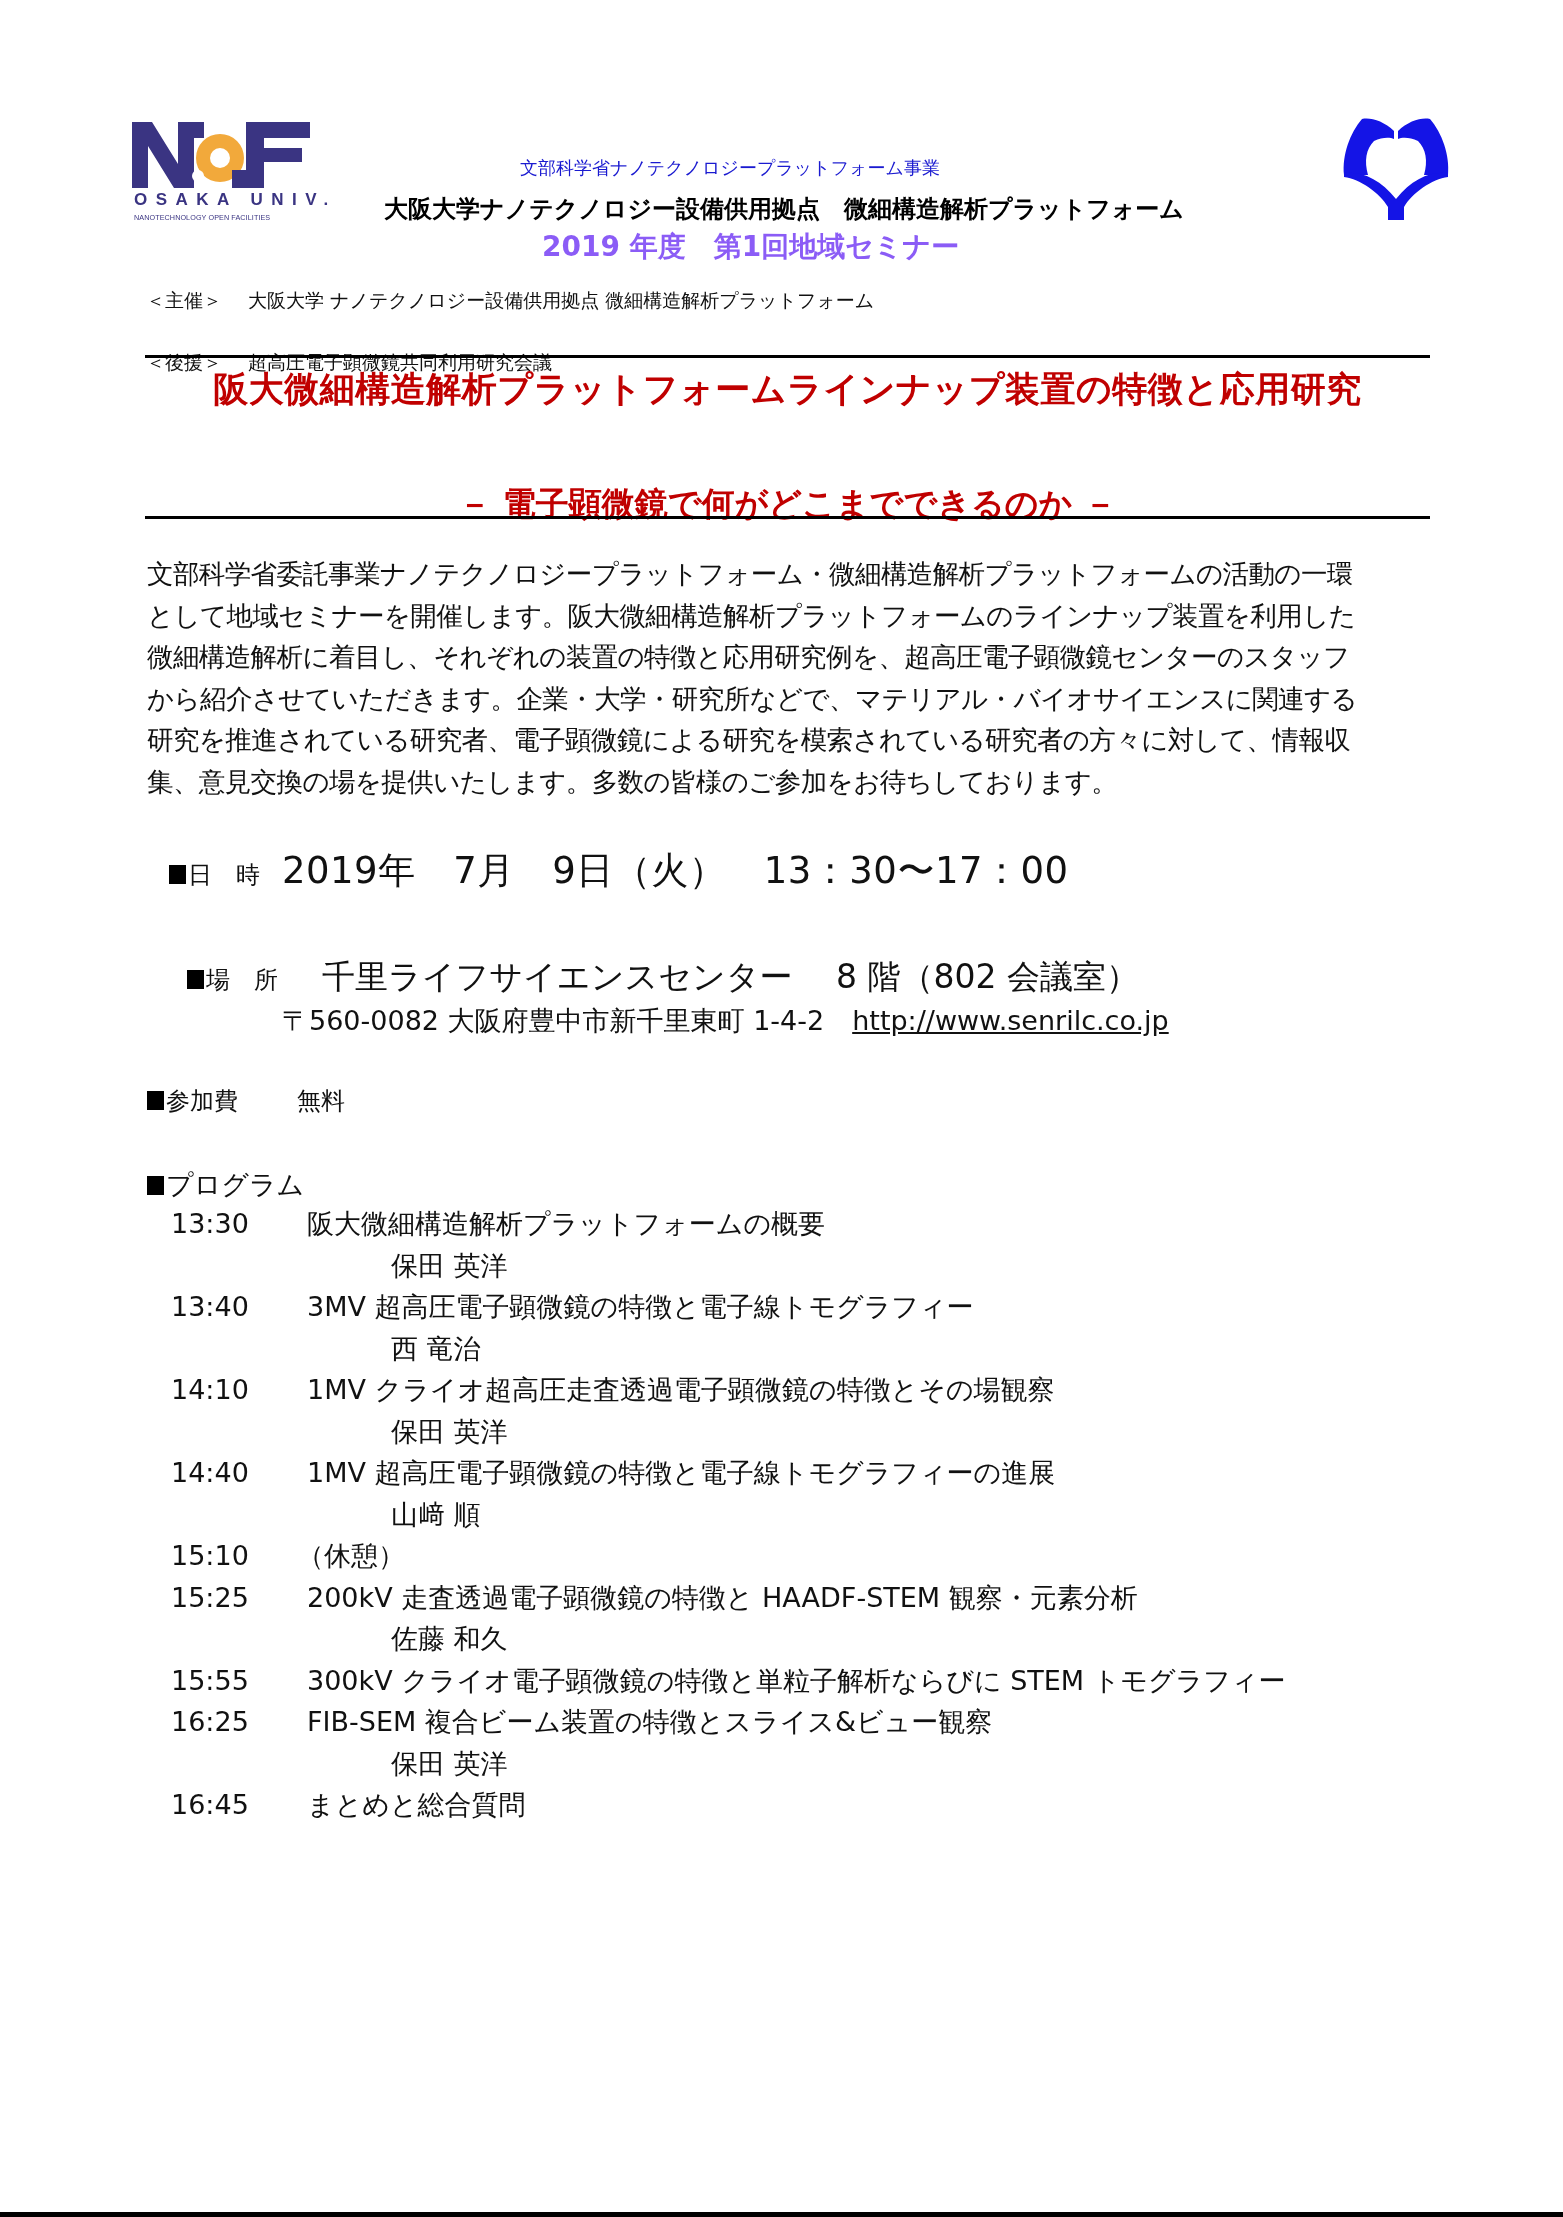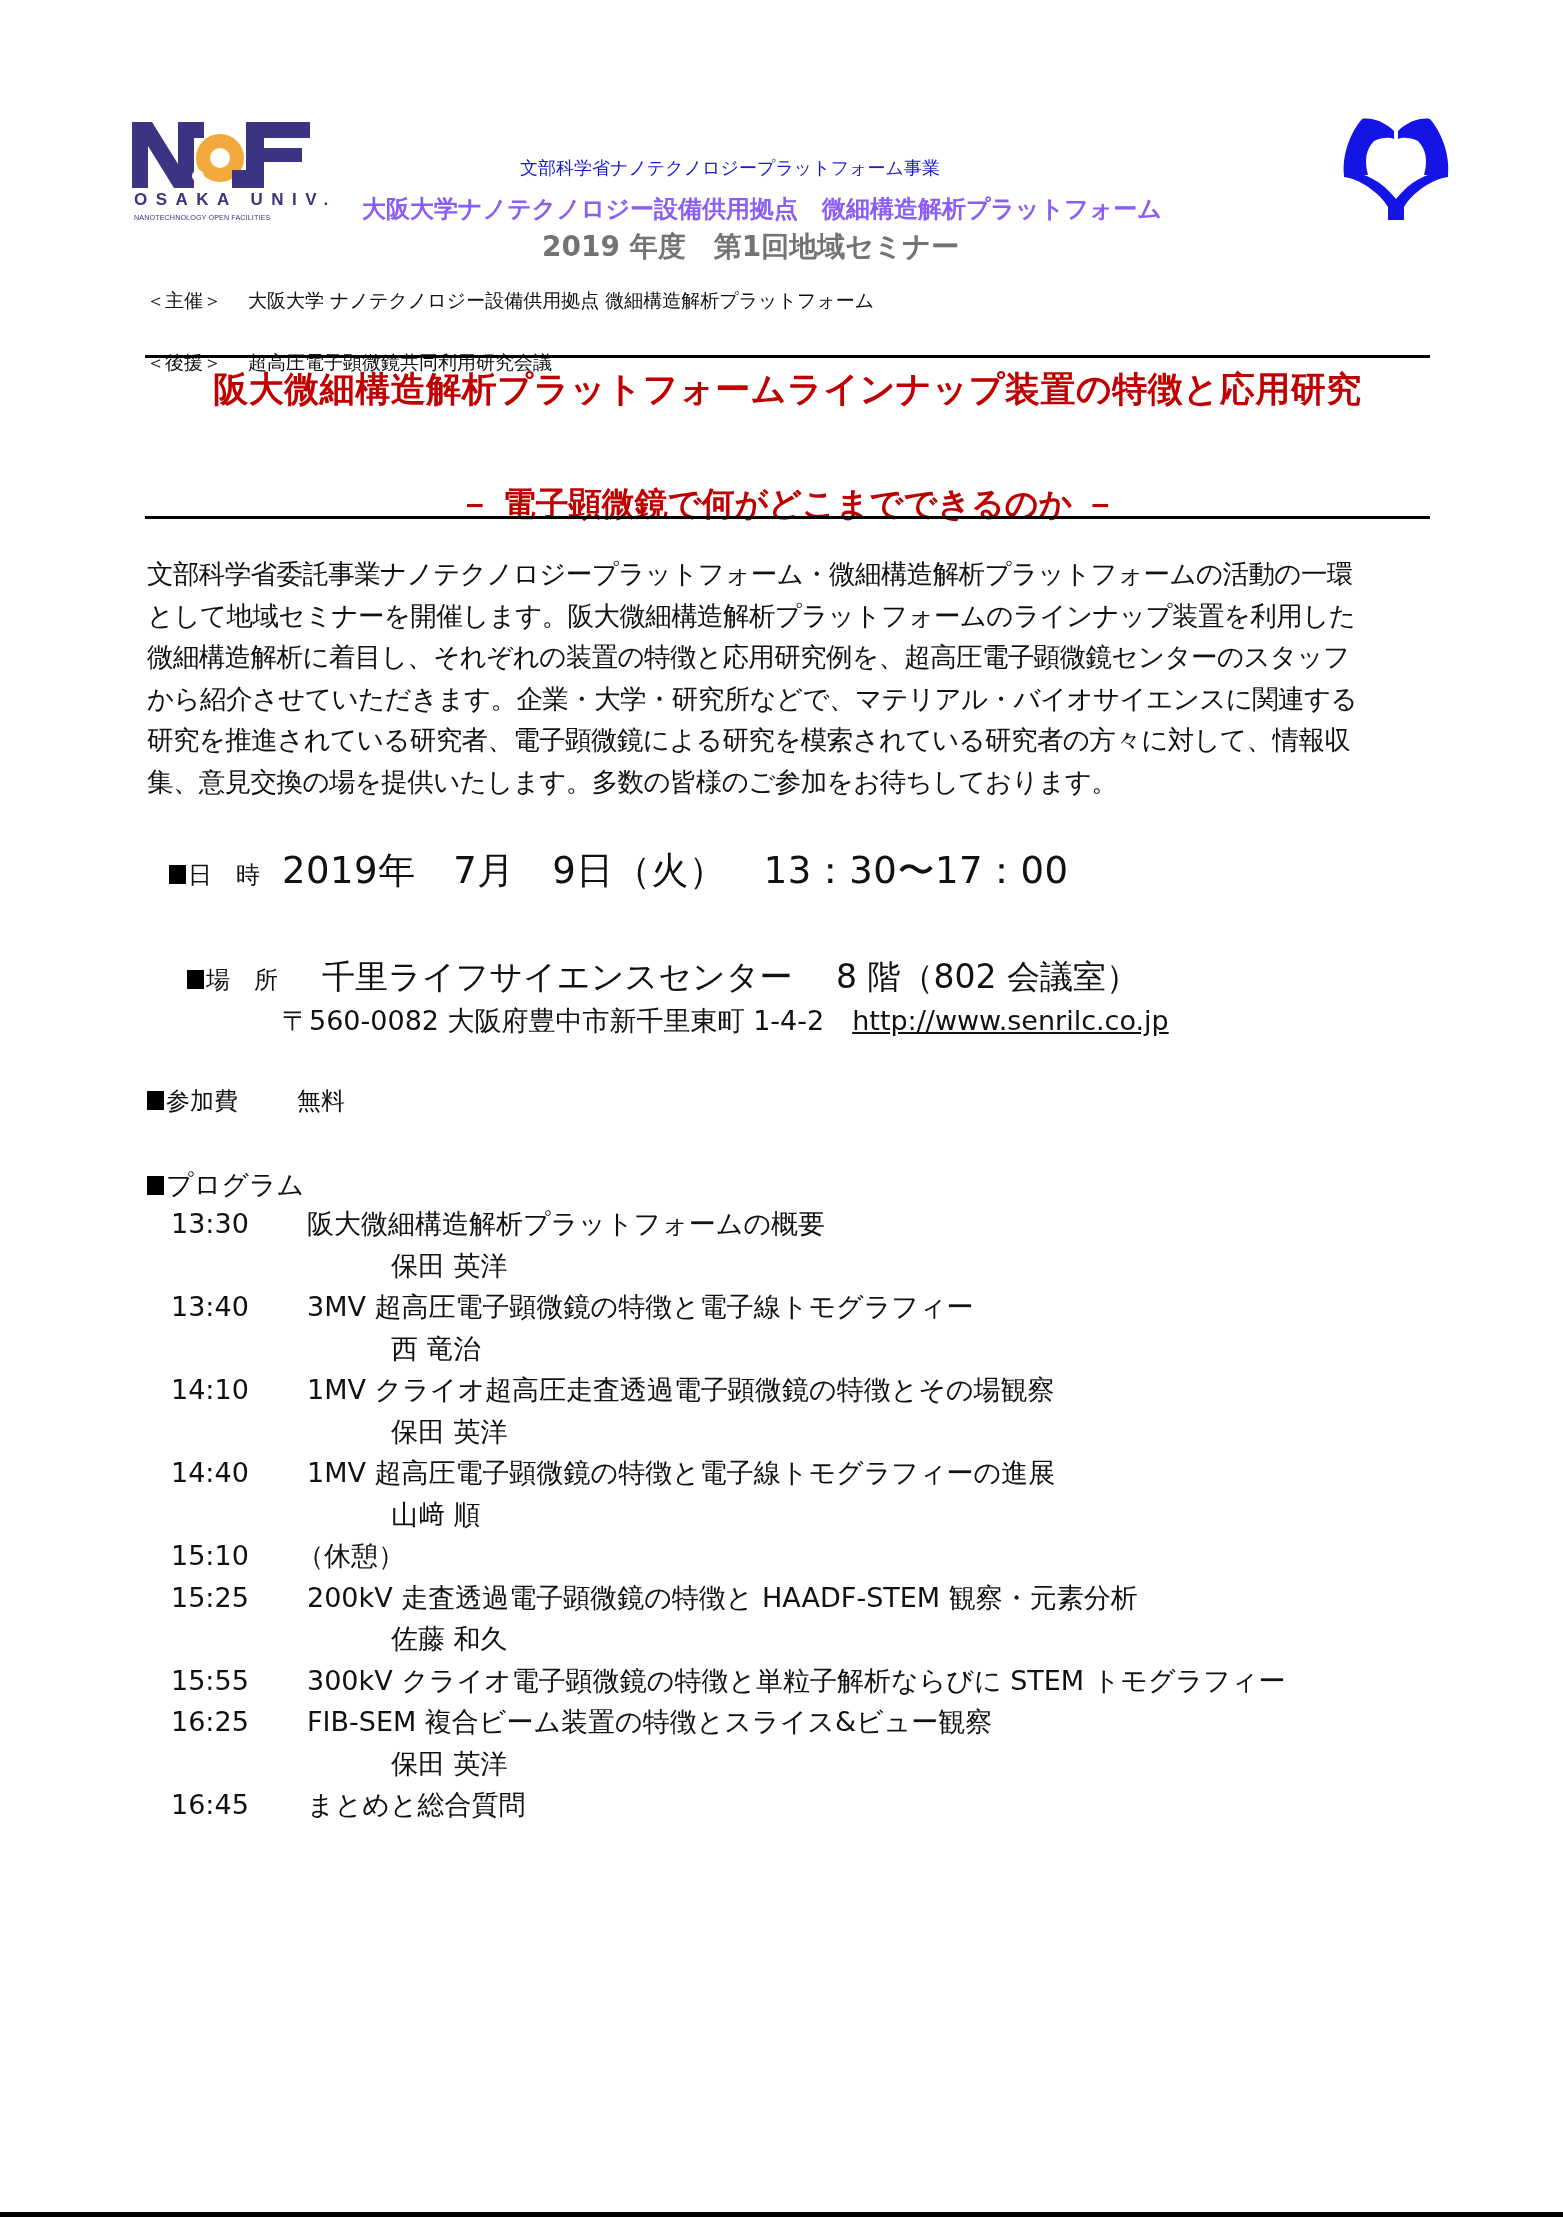--- a/index.html
+++ b/index.html
@@ -25,24 +25,24 @@
     }
 
     
     .ou-logo { left: 1340px; top: 115px; width: 112px; height: 105px; }
 
     
     .hdr-line1 {
       left: 520px; top: 156px; font-size: 18px; color: #1a1ad0; white-space: nowrap;
     }
     .hdr-line2 {
-      left: 362px; top: 193px; font-size: 24px; font-weight: bold; color: #8b5cf6; white-space: nowrap;
+      left: 384px; top: 193px; font-size: 24px; font-weight: bold; color: #000000; white-space: nowrap;
     }
     .hdr-line3 {
-      left: 542px; top: 228px; font-size: 28px; font-weight: bold; color: #737373; white-space: nowrap;
+      left: 542px; top: 228px; font-size: 28px; font-weight: bold; color: #8b5cf6; white-space: nowrap;
     }
 
     .org-row { left: 146px; font-size: 19px; color: #111; white-space: nowrap; }
     .org-row .lbl { display: inline-block; width: 102px; }
     .org1 { top: 288px; }
     .org2 { top: 318px; margin-top: 32px; }
 
     .rule { left: 145px; width: 1285px; height: 3px; background: #000; }
     .rule-top { top: 355px; }
     .rule-bot { top: 516px; }

